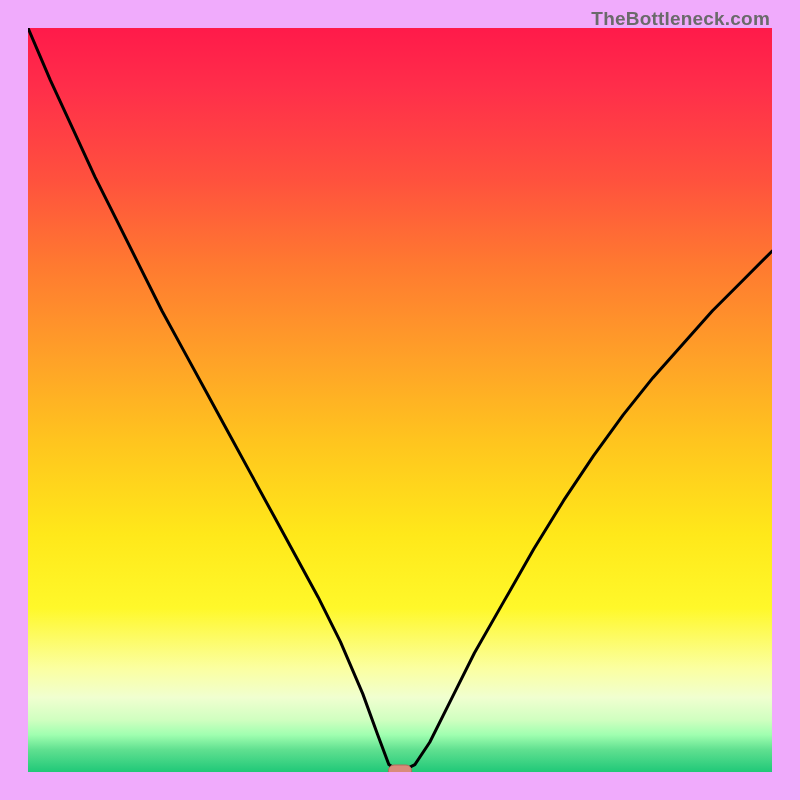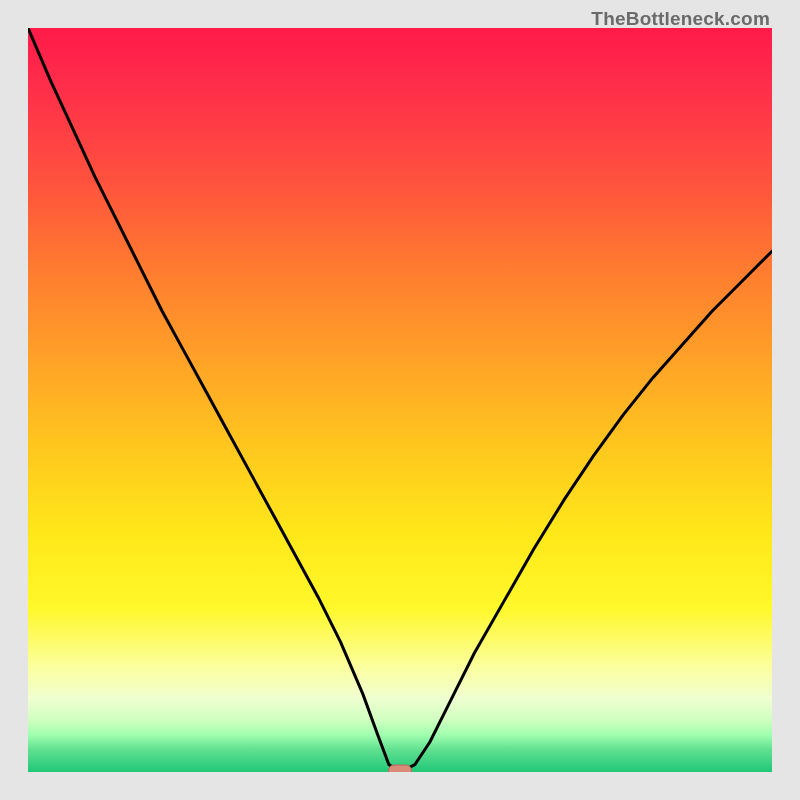--- a/index.html
+++ b/index.html
@@ -7,21 +7,21 @@
     padding: 0;
     background: black;
     width: 800px;
     height: 800px;
     overflow: hidden;
   }
   .chart-container {
     position: relative;
     width: 800px;
     height: 800px;
-    background: #e5e5e5;
+    background: #f0abfc;
   }
   .plot-area {
     position: absolute;
     left: 28px;
     top: 28px;
     width: 744px;
     height: 744px;
     overflow: hidden;
   }
   .gradient-bg {

